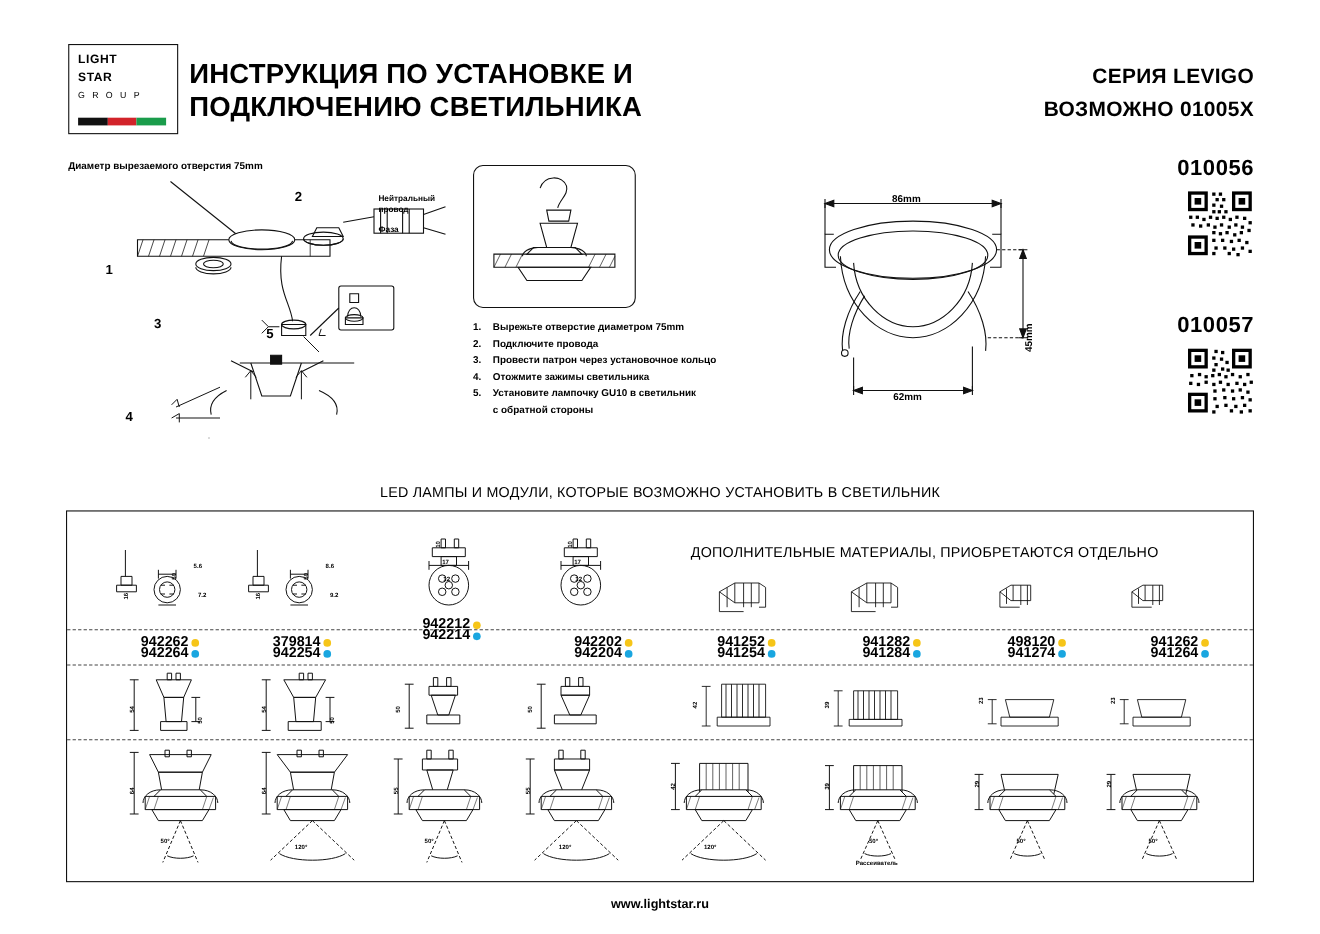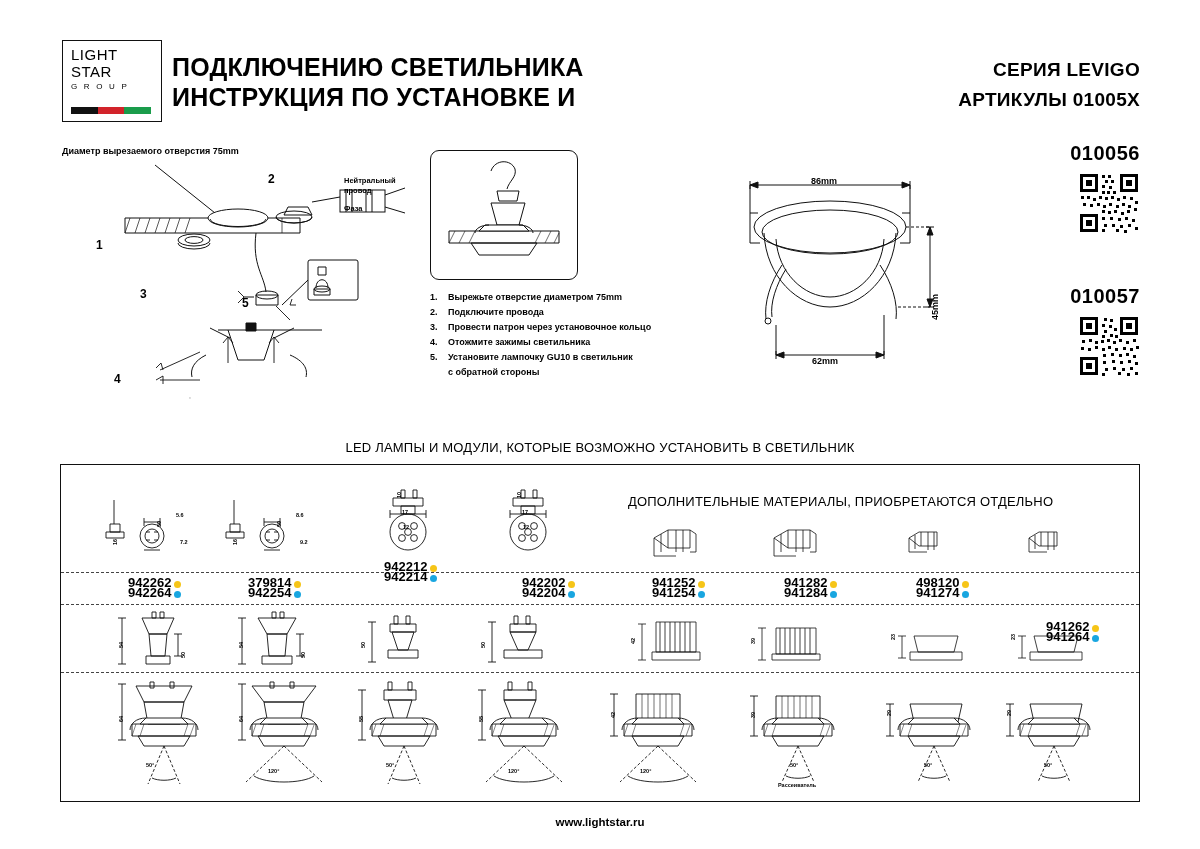--- a/index.html
+++ b/index.html
@@ -25,22 +25,22 @@
   
   .logo-box {
     position: absolute;
     left: 62px; top: 40px;
     width: 100px; height: 82px;
     border: 1px solid #111;
     box-sizing: border-box;
     padding: 5px 8px 0 8px;
   }
   .logo-word {
-    font-weight: normal;
-    font-size: 15px;
+    font-weight: bold;
+    font-size: 11px;
     line-height: 17px;
     letter-spacing: 0.5px;
   }
   .logo-group {
     font-size: 8px;
     letter-spacing: 2.2px;
     margin-top: 2px;
   }
   .logo-bar {
     position: absolute;
@@ -206,27 +206,27 @@
     <div class="logo-word">STAR</div>
     <div class="logo-group">G R O U P</div>
     <div class="logo-bar">
       <i style="background:#111111"></i>
         <i style="background:#d2232a"></i>
         <i style="background:#1a9c4b"></i>
     </div>
   </div>
 
   <div class="title-main">
+    <div>ИНСТРУКЦИЯ ПО УСТАНОВКЕ И</div>
     <div>ПОДКЛЮЧЕНИЮ СВЕТИЛЬНИКА</div>
-    <div>ИНСТРУКЦИЯ ПО УСТАНОВКЕ И</div>
   </div>
 
   <div class="series">
     <div>СЕРИЯ LEVIGO</div>
-    <div>АРТИКУЛЫ 01005X</div>
+    <div>ВОЗМОЖНО 01005X</div>
   </div>
 
   <div class="code-num" style="top:142px;">010056</div>
   <div class="qr" style="top:172px;">
     <svg viewBox="0 0 62 62" width="62" height="62">
       <rect width="62" height="62" fill="#fff"></rect>
       <g fill="#000">
         <rect x="2" y="2" width="18" height="18"></rect>
           <rect x="5" y="5" width="12" height="12" fill="#fff"></rect>
           <rect x="8" y="8" width="6" height="6"></rect>
@@ -665,21 +665,21 @@
     <div><span>941254</span><span class="dot cool"></span></div>
   </div>
   <div class="codecell" style="left:784px; top:578px;">
     <div><span>941282</span><span class="dot warm"></span></div>
     <div><span>941284</span><span class="dot cool"></span></div>
   </div>
   <div class="codecell" style="left:916px; top:578px;">
     <div><span>498120</span><span class="dot warm"></span></div>
     <div><span>941274</span><span class="dot cool"></span></div>
   </div>
-  <div class="codecell" style="left:1046px; top:578px;margin-top:44px;">
+  <div class="codecell" style="left:1046px; top:578px;">
     <div><span>941262</span><span class="dot warm"></span></div>
     <div><span>941264</span><span class="dot cool"></span></div>
   </div>
 
   <div class="abs" style="left:108px; top:608px; width:110px; height:62px;">
     <svg width="110" height="62" viewBox="0 0 110 62">
       <g stroke="#111" fill="none" stroke-width="0.9">
         <path d="M14 10 l0 46 M10 10 l8 0 M10 56 l8 0"></path>
         <path d="M34 10 l32 0 l-7 16 l-18 0 Z"></path>
         <path d="M41 26 l18 0 l-2 22 l-14 0 Z"></path>

